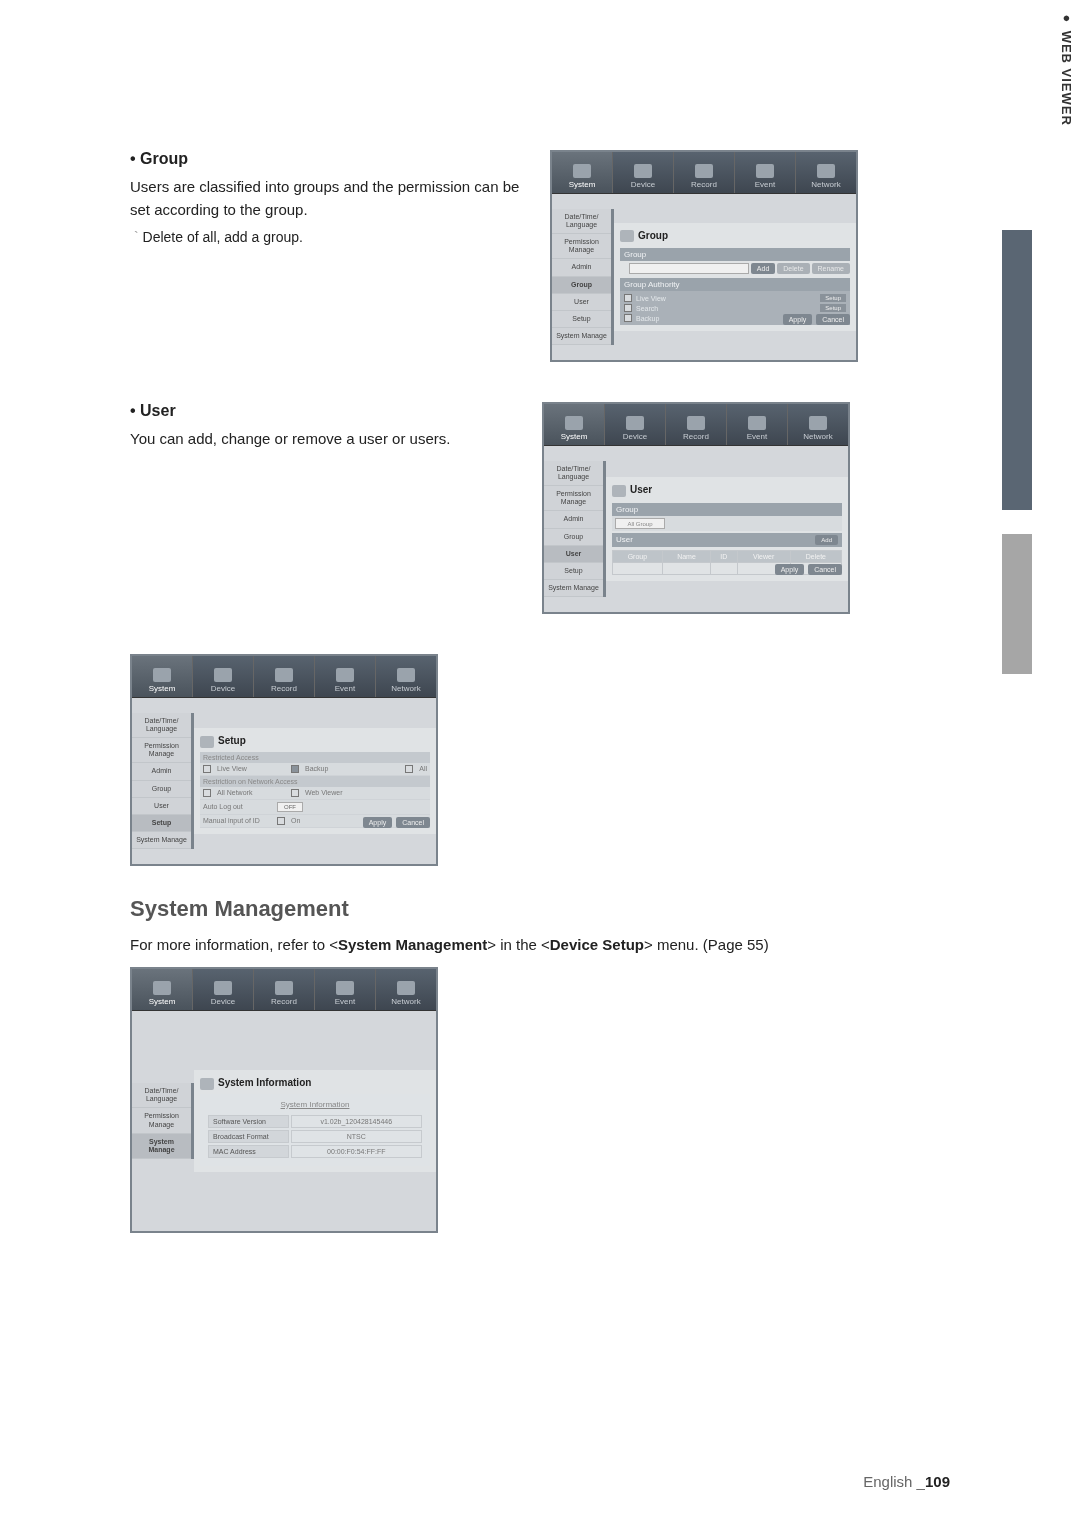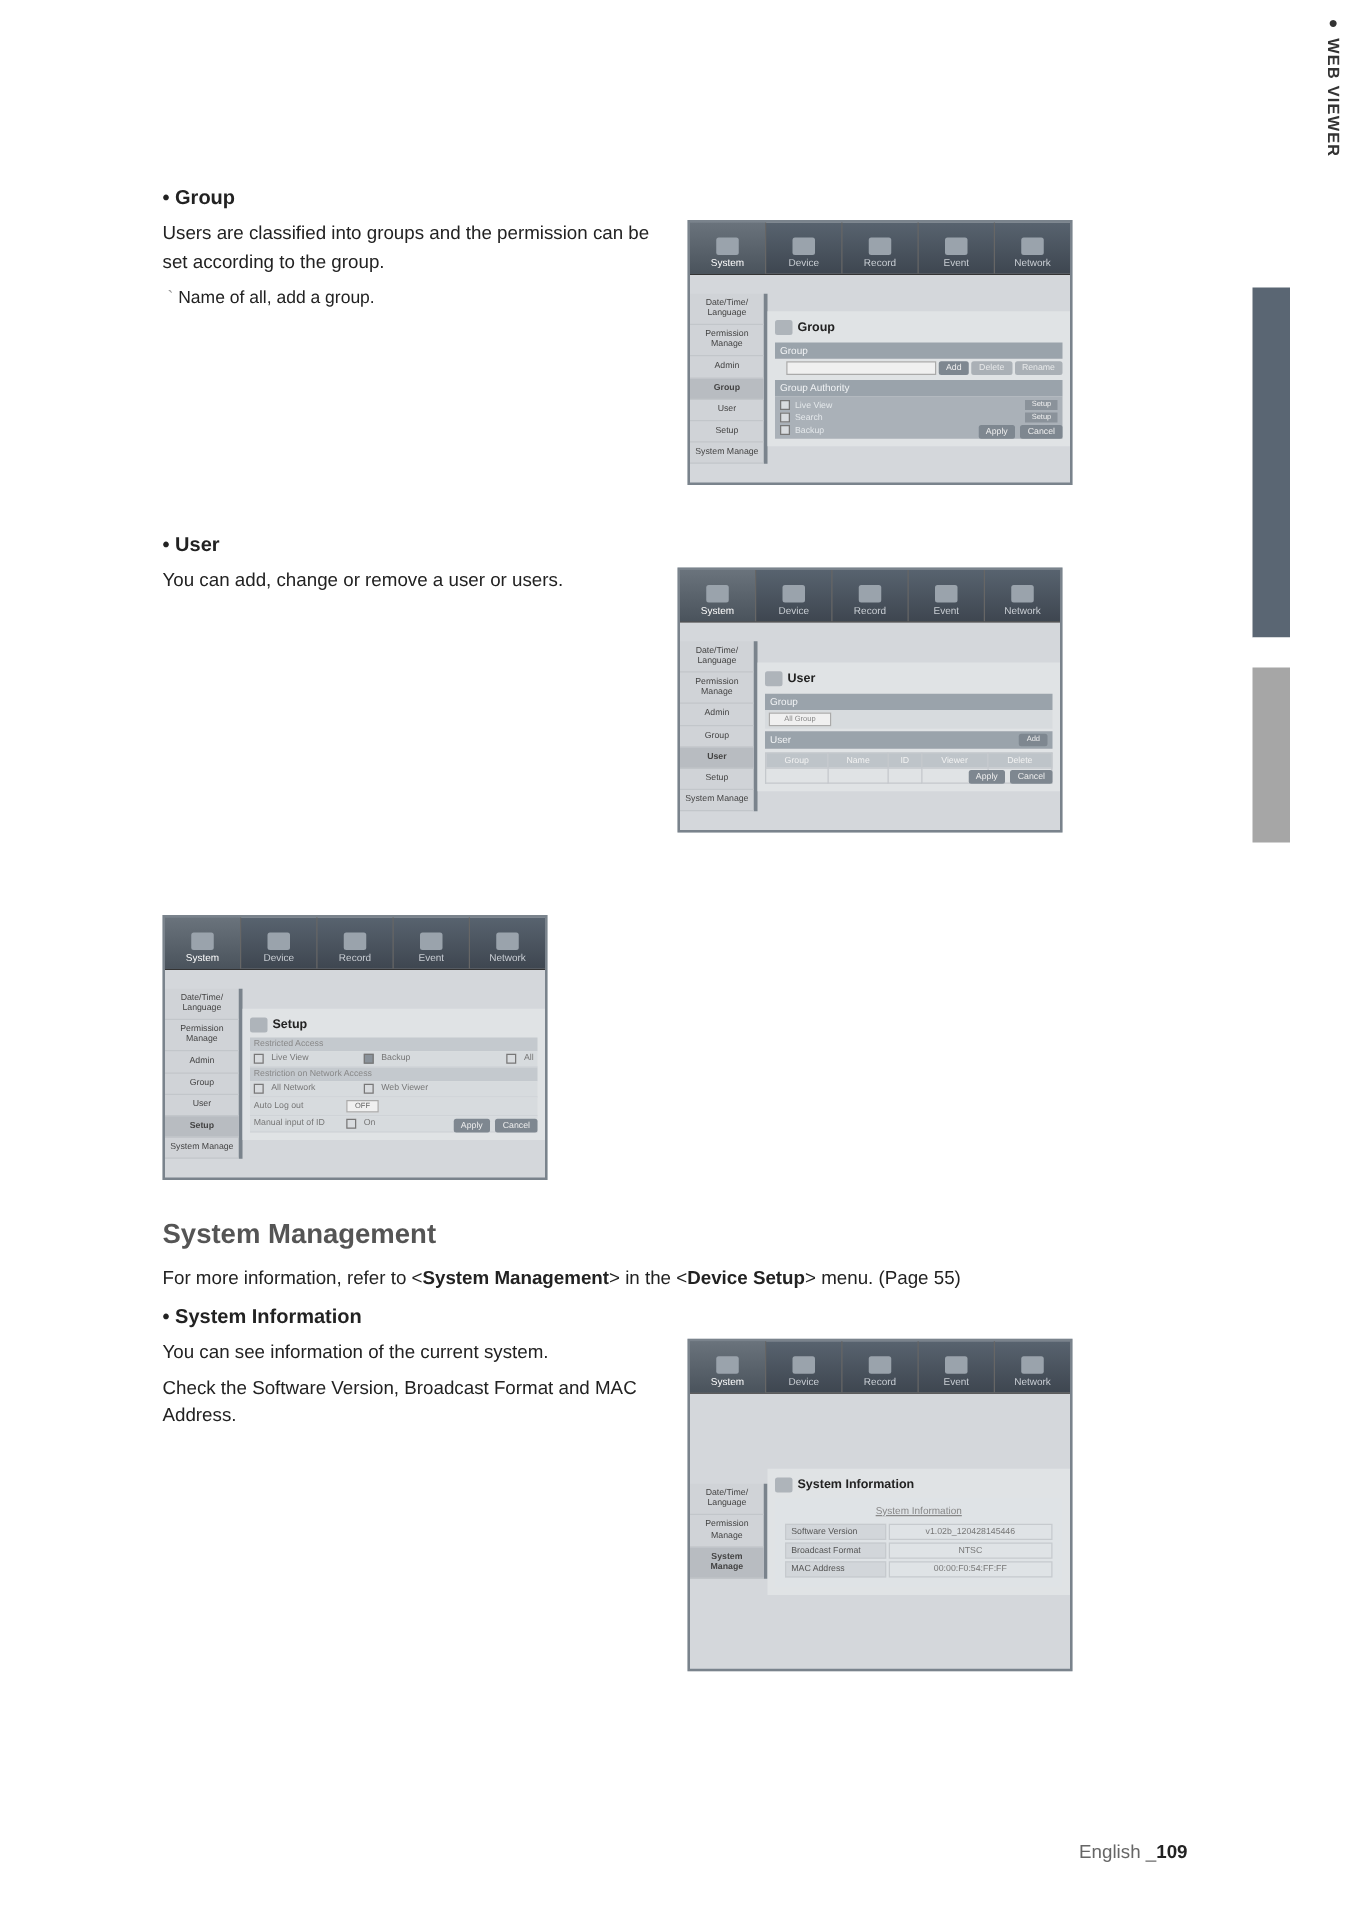--- a/index.html
+++ b/index.html
@@ -8,21 +8,21 @@
     .page { padding: 150px 130px 40px 130px; position: relative; }
     
     .side-tab { position: absolute; right: 48px; top: 230px; width: 30px; height: 280px; background: #5a6673; }
     .side-tab-label { position: absolute; right: 6px; top: 10px; writing-mode: vertical-rl; font-size: 13px; font-weight: bold; color: #333; letter-spacing: 1px; }
     .side-tab-label::before { content: "● "; }
     .side-tab-gap { position: absolute; right: 48px; top: 510px; width: 30px; height: 24px; background: #fff; }
     .side-tab-bottom { position: absolute; right: 48px; top: 534px; width: 30px; height: 140px; background: #a6a6a6; }
     
     .section { margin-bottom: 10px; display: flex; align-items: flex-start; gap: 20px; }
     .left-col { flex: 0 0 400px; }
-    .right-col { flex: 0 0 308px; margin-top: 26px; }
+    .right-col { flex: 0 0 308px; }
     
     .bullet-h { font-size: 16px; font-weight: bold; margin-bottom: 8px; }
     .body-text { font-size: 15px; line-height: 1.5; margin-bottom: 6px; }
     .sub-bullet { font-size: 14px; line-height: 1.5; margin-left: 4px; }
     .sub-bullet::before { content: "` "; color: #999; }
     
     
     .shot { width: 308px; border: 2px solid #7a838c; background: #d4d7db; position: relative; }
     .tabs-row { display: flex; background: linear-gradient(#58636f,#3e4650); border-bottom: 1px solid #333; }
     .tab { flex:1; text-align:center; font-size:8px; color:#c8cdd3; padding:12px 2px 4px 2px; position:relative; border-right:1px solid #666; }
@@ -85,21 +85,21 @@
 <div class="side-tab-label"><span>WEB VIEWER</span></div>
 <div class="side-tab-gap"></div>
 <div class="side-tab-bottom"></div>
 
 <div class="page">
 
   <div class="section">
     <div class="left-col">
       <div class="bullet-h">• Group</div>
       <div class="body-text">Users are classified into groups and the permission can be set according to the group.</div>
-      <div class="sub-bullet">Name of all, add a group.</div>
+      <div class="sub-bullet">Delete of all, add a group.</div>
     </div>
     <div class="right-col">
       <div class="shot">
         <div class="tabs-row">
           <div class="tab active"><span class="tab-icon"></span><span>System</span></div>
           <div class="tab"><span class="tab-icon"></span><span>Device</span></div>
           <div class="tab"><span class="tab-icon"></span><span>Record</span></div>
           <div class="tab"><span class="tab-icon"></span><span>Event</span></div>
           <div class="tab"><span class="tab-icon"></span><span>Network</span></div>
         </div>
@@ -276,25 +276,20 @@
       </div>
     </div>
   </div>
 
   <div class="h2">System Management</div>
   <div class="ref-text">
     <span>For more information, refer to &lt;</span><b>System Management</b><span>&gt; in the &lt;</span><b>Device Setup</b><span>&gt; menu. (Page 55)</span>
   </div>
 
   <div class="section">
-    <div class="left-col">
-      <div class="bullet-h">• System Information</div>
-      <div class="body-text">You can see information of the current system.</div>
-      <div class="body-text">Check the Software Version, Broadcast Format and MAC Address.</div>
-    </div>
     <div class="right-col">
       <div class="shot shot-4">
         <div class="tabs-row">
           <div class="tab active"><span class="tab-icon"></span><span>System</span></div>
           <div class="tab"><span class="tab-icon"></span><span>Device</span></div>
           <div class="tab"><span class="tab-icon"></span><span>Record</span></div>
           <div class="tab"><span class="tab-icon"></span><span>Event</span></div>
           <div class="tab"><span class="tab-icon"></span><span>Network</span></div>
         </div>
         <div class="shot-body">

